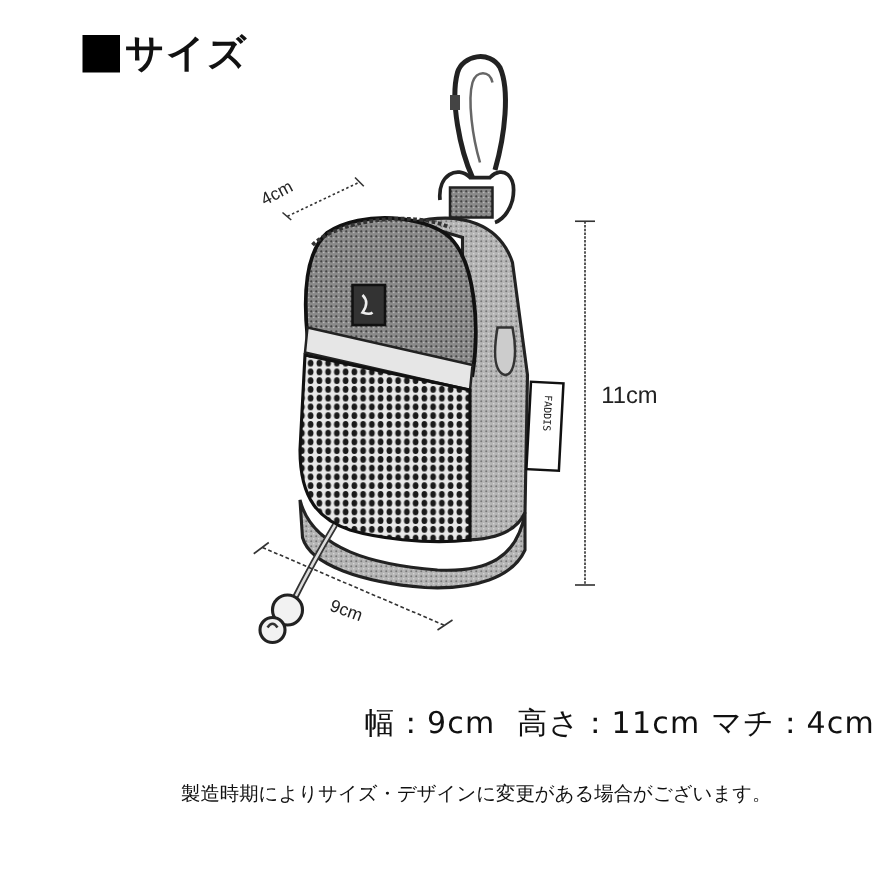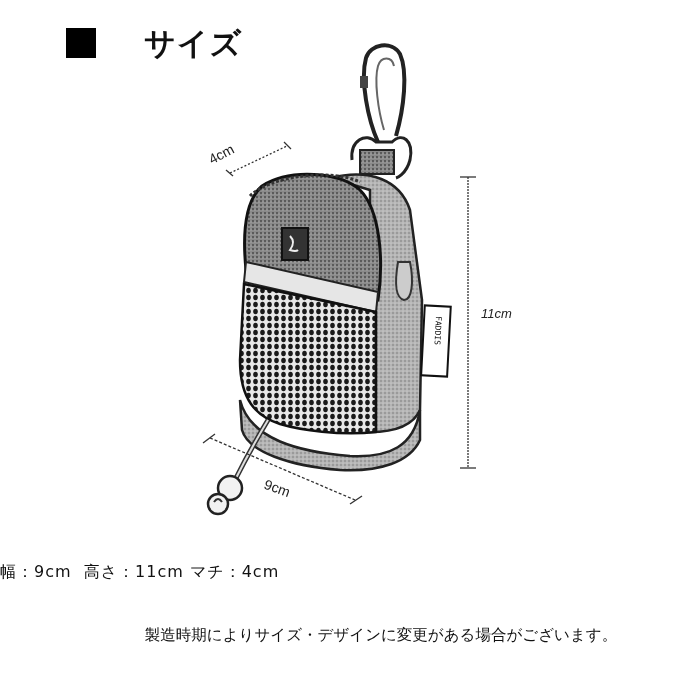--- a/index.html
+++ b/index.html
@@ -1,27 +1,27 @@
 <!DOCTYPE html>
 <html><head>
 <meta charset="utf-8">
 <style>
   html, body { margin:0; padding:0; background:#ffffff; }
   body { width:700px; height:700px; position:relative; overflow:hidden;
          font-family:"DejaVu Sans", "Liberation Sans", sans-serif; color:#111; }
-  .title { position:absolute; left:66px; top:26px; display:flex; align-items:center;gap:44px; }
+  .title { position:absolute; left:66px; top:26px; display:flex; align-items:center; }
   .title .sq { width:30px; height:30px; background:#000; margin-right:4px; }
   .title .txt { font-size:31px; font-weight:bold; letter-spacing:1px; line-height:34px; }
   .illus { position:absolute; left:0; top:0; width:700px; height:560px; }
   .dim { position:absolute; font-size:14px; color:#222; font-family:"Liberation Sans", sans-serif; }
   .dim-depth { left:208px; top:146px; transform:rotate(-28deg); }
   .dim-width { left:264px; top:480px; transform:rotate(20deg); }
-  .dim-height { left:481px; top:306px; font-size:13px;font-style:italic; }
-  .specs { position:absolute; left:0; width:700px; top:562px; text-align:left;
-           font-size:16px; letter-spacing:1px; white-space:pre; }
+  .dim-height { left:481px; top:306px; font-size:19px; }
+  .specs { position:absolute; left:0; width:700px; top:562px; text-align:right;
+           font-size:24px; letter-spacing:1px; white-space:pre; }
   .notes { position:absolute; left:0; width:700px; top:624px; text-align:center;
            font-size:15.5px; line-height:23px;margin-left:31px; }
 </style>
 </head>
 <body>
 
 <div class="title">
   <div class="sq"></div>
   <span class="txt">サイズ</span>
 </div>

